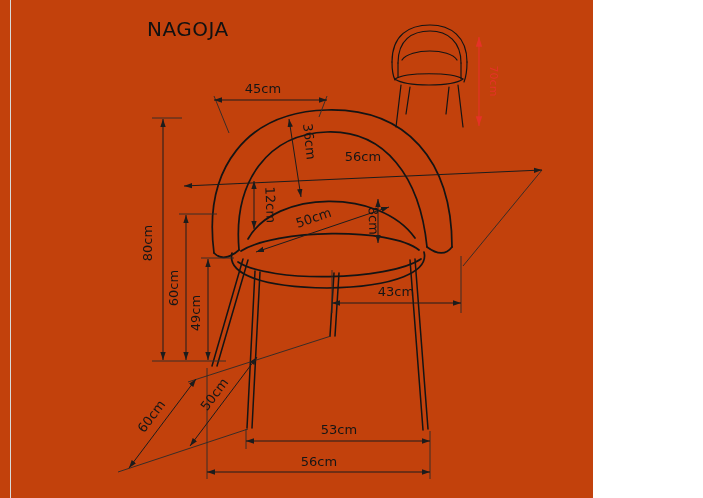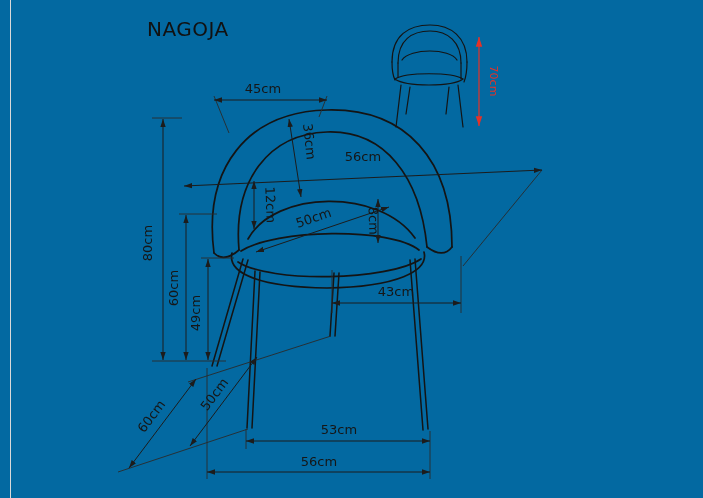--- a/index.html
+++ b/index.html
@@ -1,19 +1,19 @@
 <!DOCTYPE html>
 <html><head>
 <meta charset="utf-8">
 <style>
   html,body{margin:0;padding:0;background:#ffffff;}
   .canvas{
     position:relative;
-    width:703px;height:498px;
-    background:#0369a1;
+    width:593px;height:498px;
+    background:#c2410c;
     overflow:hidden;
     font-family:"DejaVu Sans", sans-serif;
   }
   svg{display:block;}
   .dim-label{
     font-family:"DejaVu Sans", sans-serif;
     font-size:13px;
     fill:#161616;
   }
   .title-label{

